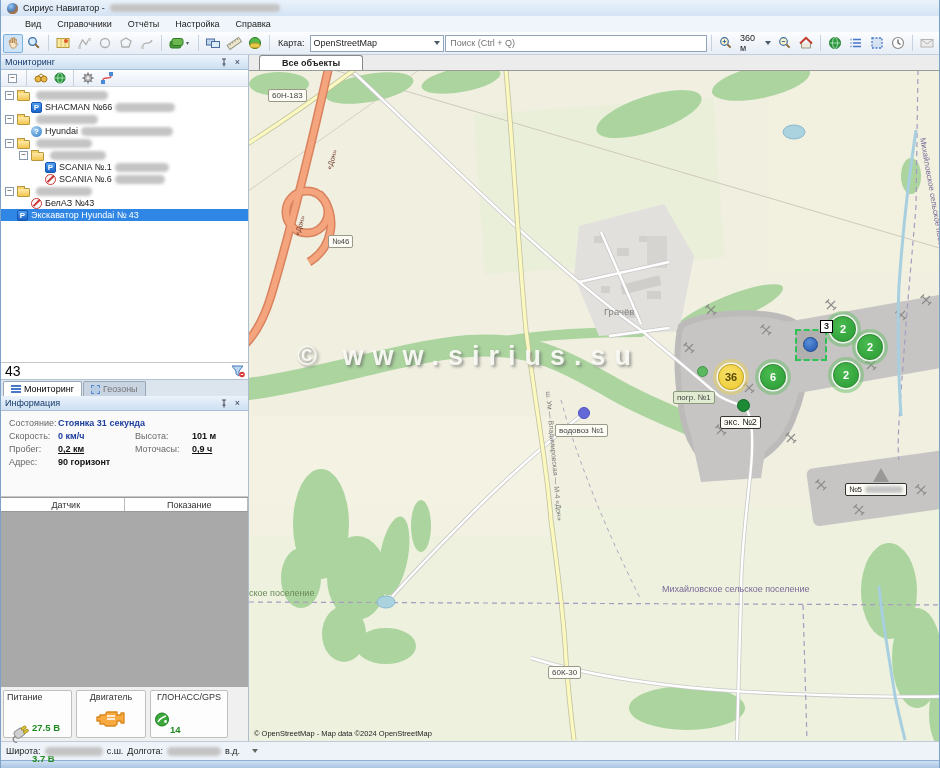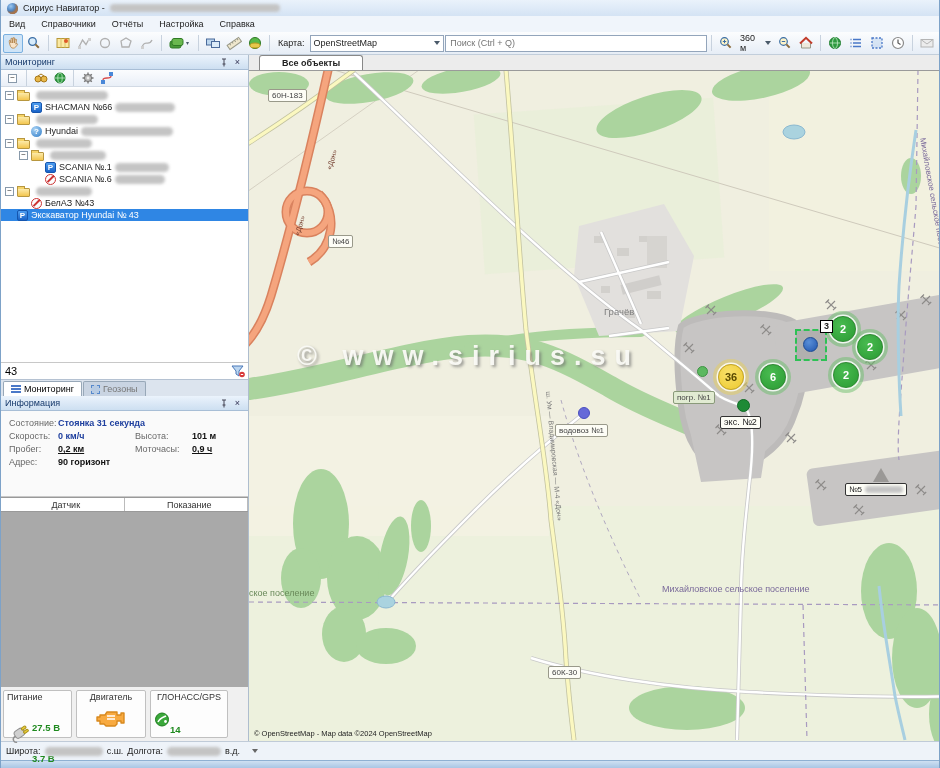--- a/index.html
+++ b/index.html
@@ -2,21 +2,21 @@
 <html><head>
 <meta charset="utf-8">
 <style>
   html,body{margin:0;padding:0;background:#9db8d2;}
   *{box-sizing:border-box;}
   #app{width:940px;height:768px;position:relative;font-family:"Liberation Sans",sans-serif;font-size:9px;color:#222;background:#eef3f9;overflow:hidden;border-left:1px solid #7da2c8;border-right:1px solid #7da2c8;}
   
   .titlebar{height:16px;display:flex;align-items:center;gap:5px;padding:0 6px;background:linear-gradient(#eaf2fb,#d4e3f4);}
   .titlebar .appico{width:11px;height:11px;border-radius:50%;background:radial-gradient(circle at 35% 30%,#9ec7ee,#2a6cb8 60%,#184a86);box-shadow:inset -2px -2px 2px rgba(210,120,40,.8);flex:none;}
   .redact{display:inline-block;height:9px;border-radius:5px;background:#c4c4c4;filter:blur(1.6px);vertical-align:middle;}
-  .menubar{height:16px;display:flex;align-items:center;background:#f0f5fb;padding-left:0;}
+  .menubar{height:16px;display:flex;align-items:center;background:#f0f5fb;padding-left:16px;}
   .menubar span{padding:2px 8px;cursor:default;}
   .toolbar{height:23px;display:flex;align-items:center;background:linear-gradient(#fcfdfe,#e6edf6);border-bottom:1px solid #c2cedb;padding:0 2px;gap:1px;}
   .tbtn{width:20px;height:19px;display:flex;align-items:center;justify-content:center;border:1px solid transparent;border-radius:2px;flex:none;}
   .tbtn.active{background:#cfe4f7;border-color:#7ab0e0;}
   .tsep{width:1px;height:16px;background:#c8d2de;margin:0 3px;flex:none;}
   .combo{height:17px;background:#fff;border:1px solid #93a5bb;display:flex;align-items:center;padding:0 3px;position:relative;}
   .combo .arr,.scale .arr{width:0;height:0;border-left:3px solid transparent;border-right:3px solid transparent;border-top:4px solid #4a5a6a;margin-left:5px;}
   .searchbox{height:17px;width:292px;background:#fff;border:1px solid #93a5bb;font-family:"Liberation Sans",sans-serif;font-size:9px;color:#888;padding:0 4px;}
   .scale{display:flex;align-items:center;padding:0 3px;height:19px;}
   
@@ -34,21 +34,21 @@
   .trow.sel{background:#2f86e4;color:#fff;}
   .exp{width:9px;height:9px;border:1px solid #8899aa;background:#fff;color:#333;font-size:8px;line-height:6px;text-align:center;flex:none;}
   .exp::before{content:"\2212";}
   .folder{width:13px;height:9px;background:linear-gradient(#fceaa9,#f3c64f);border:1px solid #b8973f;border-radius:1px;position:relative;flex:none;margin-top:2px;}
   .folder::before{content:"";position:absolute;top:-3px;left:-1px;width:6px;height:2px;background:#f6d469;border:1px solid #b8973f;border-bottom:none;}
   .devP{width:11px;height:11px;background:linear-gradient(#4e9ef0,#1963c8);border:1px solid #1555ae;border-radius:2px;color:#fff;font-size:8px;font-weight:bold;display:flex;align-items:center;justify-content:center;flex:none;}
   .devQ{width:11px;height:11px;background:radial-gradient(circle at 35% 30%,#a8d2f4,#2f7cc8);border-radius:50%;color:#fff;font-size:8px;font-weight:bold;display:flex;align-items:center;justify-content:center;flex:none;}
   .devX{width:11px;height:11px;border-radius:50%;background:#fdfdfd;border:1.5px solid #cc3333;position:relative;flex:none;}
   .devX::after{content:"";position:absolute;left:-.5px;top:3px;width:9px;height:1.5px;background:#cc3333;transform:rotate(-45deg);}
   .filterrow{height:17px;display:flex;align-items:center;background:#fff;border-top:1px solid #c8c8c8;padding:0 2px;}
-  .filterrow input{flex:1;border:none;outline:none;font-family:"Liberation Sans",sans-serif;font-size:11px;height:14px;}
+  .filterrow input{flex:1;border:none;outline:none;font-family:"Liberation Sans",sans-serif;font-size:14px;height:14px;}
   .tabs{height:17px;display:flex;align-items:flex-end;background:#dce4ee;border-top:1px solid #b5c2d2;padding-left:2px;gap:1px;}
   .tab{height:15px;display:flex;align-items:center;gap:3px;padding:0 7px;border:1px solid #98a8b8;border-bottom:none;border-radius:2px 2px 0 0;background:#c9d4e2;color:#777;}
   .tab.active{background:#fff;color:#000;}
   .ic-list{width:10px;height:8px;border-top:2px solid #4a78c8;border-bottom:2px solid #4a78c8;position:relative;}
   .ic-list::after{content:"";position:absolute;top:1px;left:0;right:0;height:2px;background:#4a78c8;}
   .ic-geo{width:9px;height:9px;border:1.5px dashed #5588cc;background:rgba(150,185,230,.35);}
   .info{height:86px;background:#fafafa;border-bottom:1px solid #c8c8c8;padding-top:4px;}
   .inforow{display:flex;align-items:baseline;padding:3px 0 0 8px;}
   .il{width:49px;color:#686868;flex:none;}
   .il2{width:57px;color:#686868;flex:none;margin-left:11px;}

